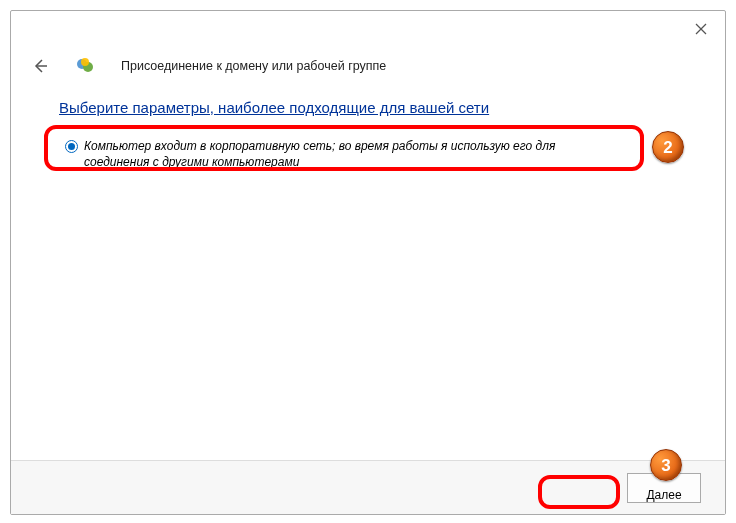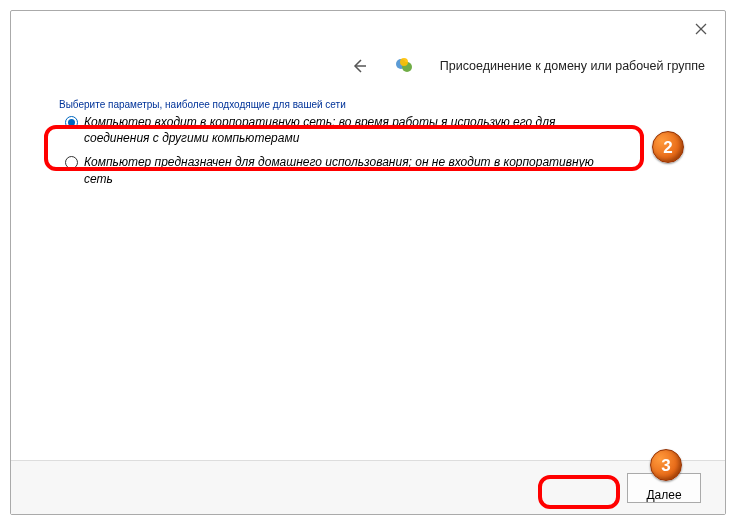--- a/index.html
+++ b/index.html
@@ -38,21 +38,20 @@
   }
   .header-row {
     position: absolute;
     top: 42px;
     left: 20px;
     right: 20px;
     height: 26px;
     display: flex;
     align-items: center;
     gap: 26px;
-    justify-content: flex-end;
   }
   .back-arrow {
     width: 18px; height: 18px;
     color: #555;
     cursor: pointer;
   }
   .back-arrow svg { display:block; }
   .win-icon {
     width: 20px; height: 20px;
     position: relative;
@@ -63,22 +62,24 @@
     color: #222;
   }
   .content {
     position: absolute;
     top: 88px;
     left: 48px;
     right: 40px;
   }
   .heading {
     color: #003399;
-    font-size: 10px;
+    font-size: 15px;
     font-weight: 400;
+    margin-bottom: 18px;
+    text-decoration: underline;
   }
   .option-group {
     position: relative;
   }
   .option {
     display: flex;
     align-items: flex-start;
     padding: 4px 6px 4px 6px;
     gap: 6px;
     position: relative;
@@ -200,24 +201,20 @@
   <div class="content">
     <div class="heading">Выберите параметры, наиболее подходящие для вашей сети</div>
 
     <div class="option-group">
 
       <div class="option">
         <div class="radio checked"></div>
         <div class="option-label">Компьютер входит в корпоративную сеть; во время работы я использую его для соединения с другими компьютерами</div>
       </div>
 
-      <div class="option">
-        <div class="radio"></div>
-        <div class="option-label">Компьютер предназначен для домашнего использования; он не входит в корпоративную сеть</div>
-      </div>
 
     </div>
   </div>
 
   <div class="footer">
     <button class="btn">Далее</button>
   </div>
 
 </div>
 

